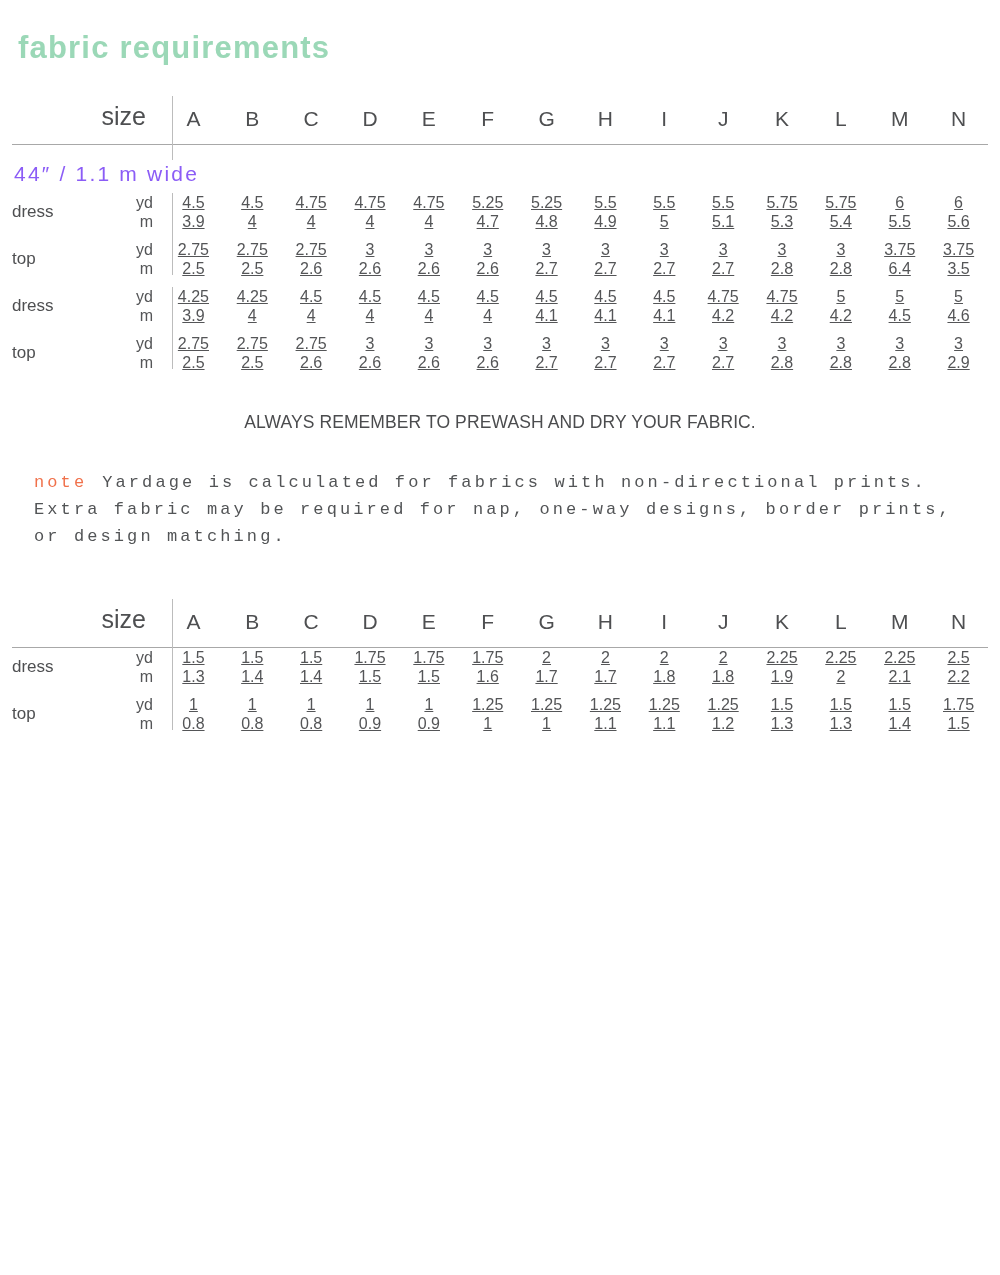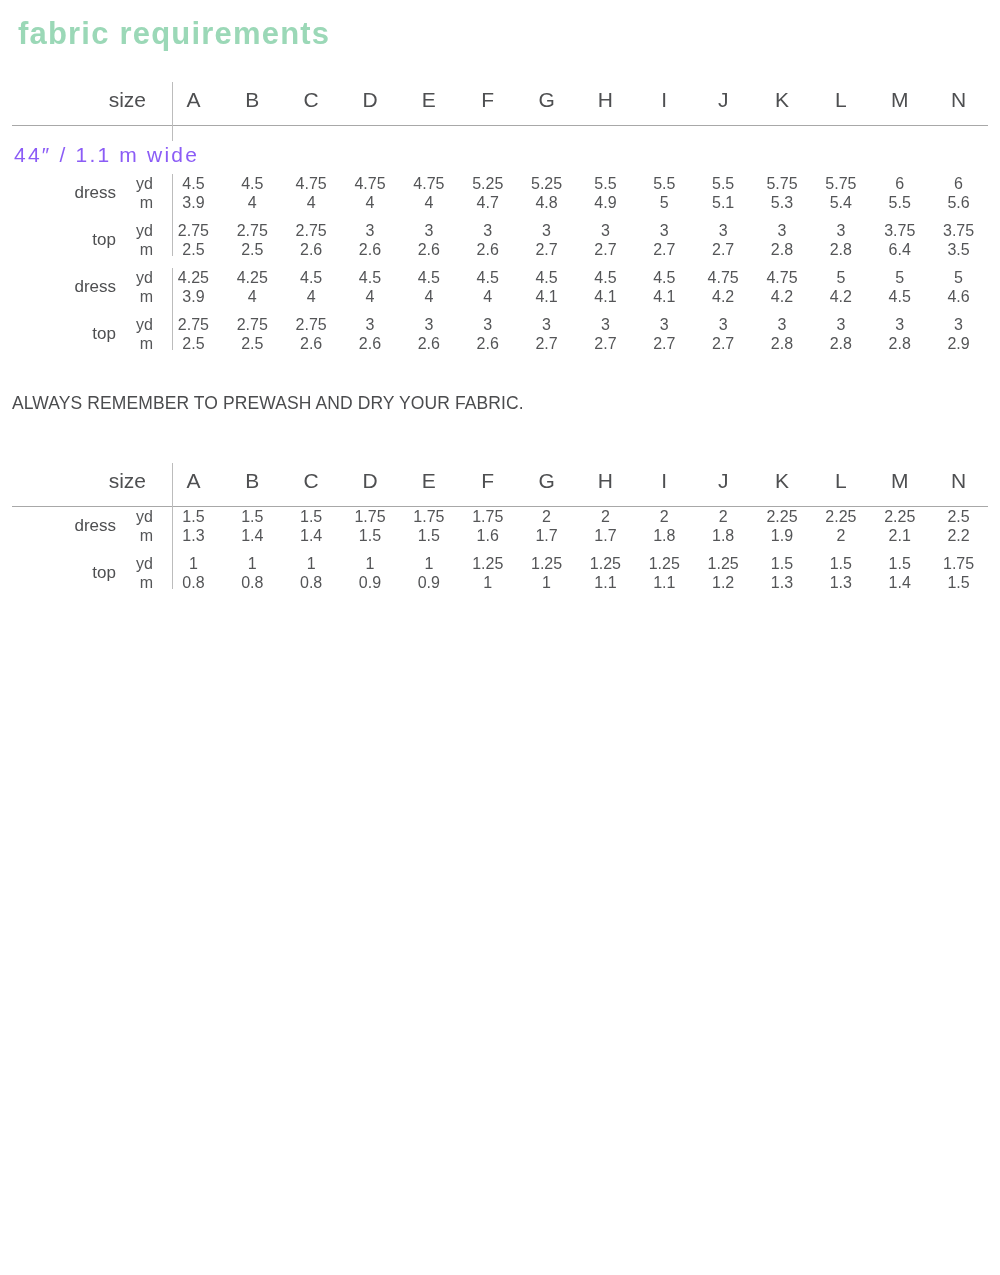--- a/index.html
+++ b/index.html
@@ -3,61 +3,61 @@
 <meta charset="utf-8">
 <style>
   * { margin:0; padding:0; box-sizing:border-box; }
   html,body { background:#ffffff; }
   body {
     width:1000px; height:1275px; margin:0 auto; position:relative;
     font-family:"Liberation Sans", sans-serif;
     color:#545557;
     -webkit-font-smoothing:antialiased;
   }
-  .page { padding:14px 12px 0 12px; }
+  .page { padding:28px 12px 0 12px; }
 
   .doc-title {
     font-size:31px; font-weight:600; letter-spacing:1.2px;
     color:#9bd8b7; margin:2px 0 0 6px;
   }
 
   
   .table-block { margin-top:0; }
   .thead {
     position:relative; display:grid; grid-template-columns:152px 1fr;
     align-items:end;
     margin-top:28px; padding:8px 0 13px 0;
     border-bottom:1px solid #a8a8a8;
   }
   .thead .vline { position:absolute; left:160px; top:2px; bottom:-16px; width:1px; background:#bcbcbc; }
-  .size-label { text-align:right; padding-right:18px; font-size:21px; color:#4e4f51; }
+  .size-label { text-align:right; padding-right:18px; font-size:25px; color:#4e4f51; }
   .header-cells { display:grid; grid-template-columns:repeat(14,1fr); }
   .header-cells .cell { text-align:center; font-size:21px; color:#4e4f51; }
 
   .section-title {
     color:#8b5cf6; font-size:21px; letter-spacing:2.2px;
     margin:17px 0 7px 2px; font-weight:400;
   }
   .tbody { position:relative; }
   .tbody .vline { position:absolute; left:160px; top:0; bottom:3px; width:1px; background:#bcbcbc; }
   .tgroup {
     display:grid; grid-template-columns:104px 48px 1fr;
     grid-auto-rows:19px; margin-bottom:9px;
   }
   .glabel {
     grid-column:1; grid-row:1/3; align-self:center;
-    text-align:right; font-size:17px; color:#4e4f51;
+    text-align:left; font-size:17px; color:#4e4f51;
   }
   .unit { grid-column:2; text-align:right; padding-right:11px; font-size:16px; line-height:19px; color:#545557; }
-  .cells { grid-column:3; display:grid; grid-template-columns:repeat(14,1fr); }
+  .cells { grid-column:3; display:grid; grid-template-columns:repeat(14,1fr);text-decoration:underline; }
   .cells .cell { text-align:center; font-size:16px; line-height:19px; color:#545557; }
 
   
   .reminder {
-    text-align:left; margin-top:40px;
+    text-align:center; margin-top:40px;
     font-size:17.5px; color:#4b4c4e; letter-spacing:0.1px;
   }
   .note {
     margin:36px 0 0 22px; width:950px;
     font-family:"Liberation Mono", monospace;
     font-size:17px; letter-spacing:3.1px; line-height:27px; color:#525456;
   }
   .note .note-label { color:#f0714b; margin-right:15px; }
 
   .elastic-head { margin-top:47px; }
@@ -249,20 +249,25 @@
               <span class="cell">2.8</span>
               <span class="cell">2.9</span>
             </div>
         </div>
       </div>
     </div>
   </div>
 
   <div class="reminder">ALWAYS REMEMBER TO PREWASH AND DRY YOUR FABRIC.</div>
 
+  <div class="note">
+    <span class="note-label">note</span><span>Yardage is calculated for fabrics with non-directional prints.</span><br>
+    <span>Extra fabric may be required for nap, one-way designs, border prints,</span><br>
+    <span>or design matching.</span>
+  </div>
 
   <div class="table-block">
 
     <div class="thead elastic-head">
       <div class="size-label">size</div>
       <div class="header-cells">
           <span class="cell">A</span>
           <span class="cell">B</span>
           <span class="cell">C</span>
           <span class="cell">D</span>

